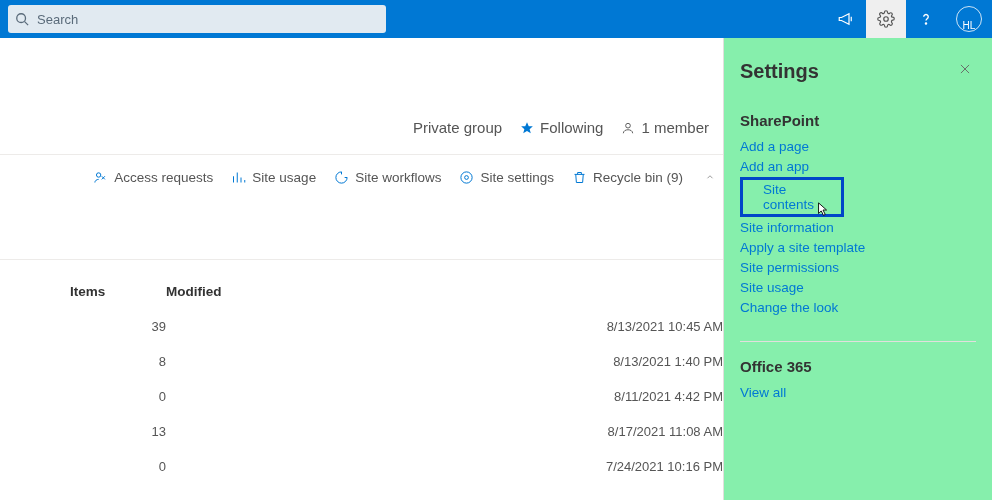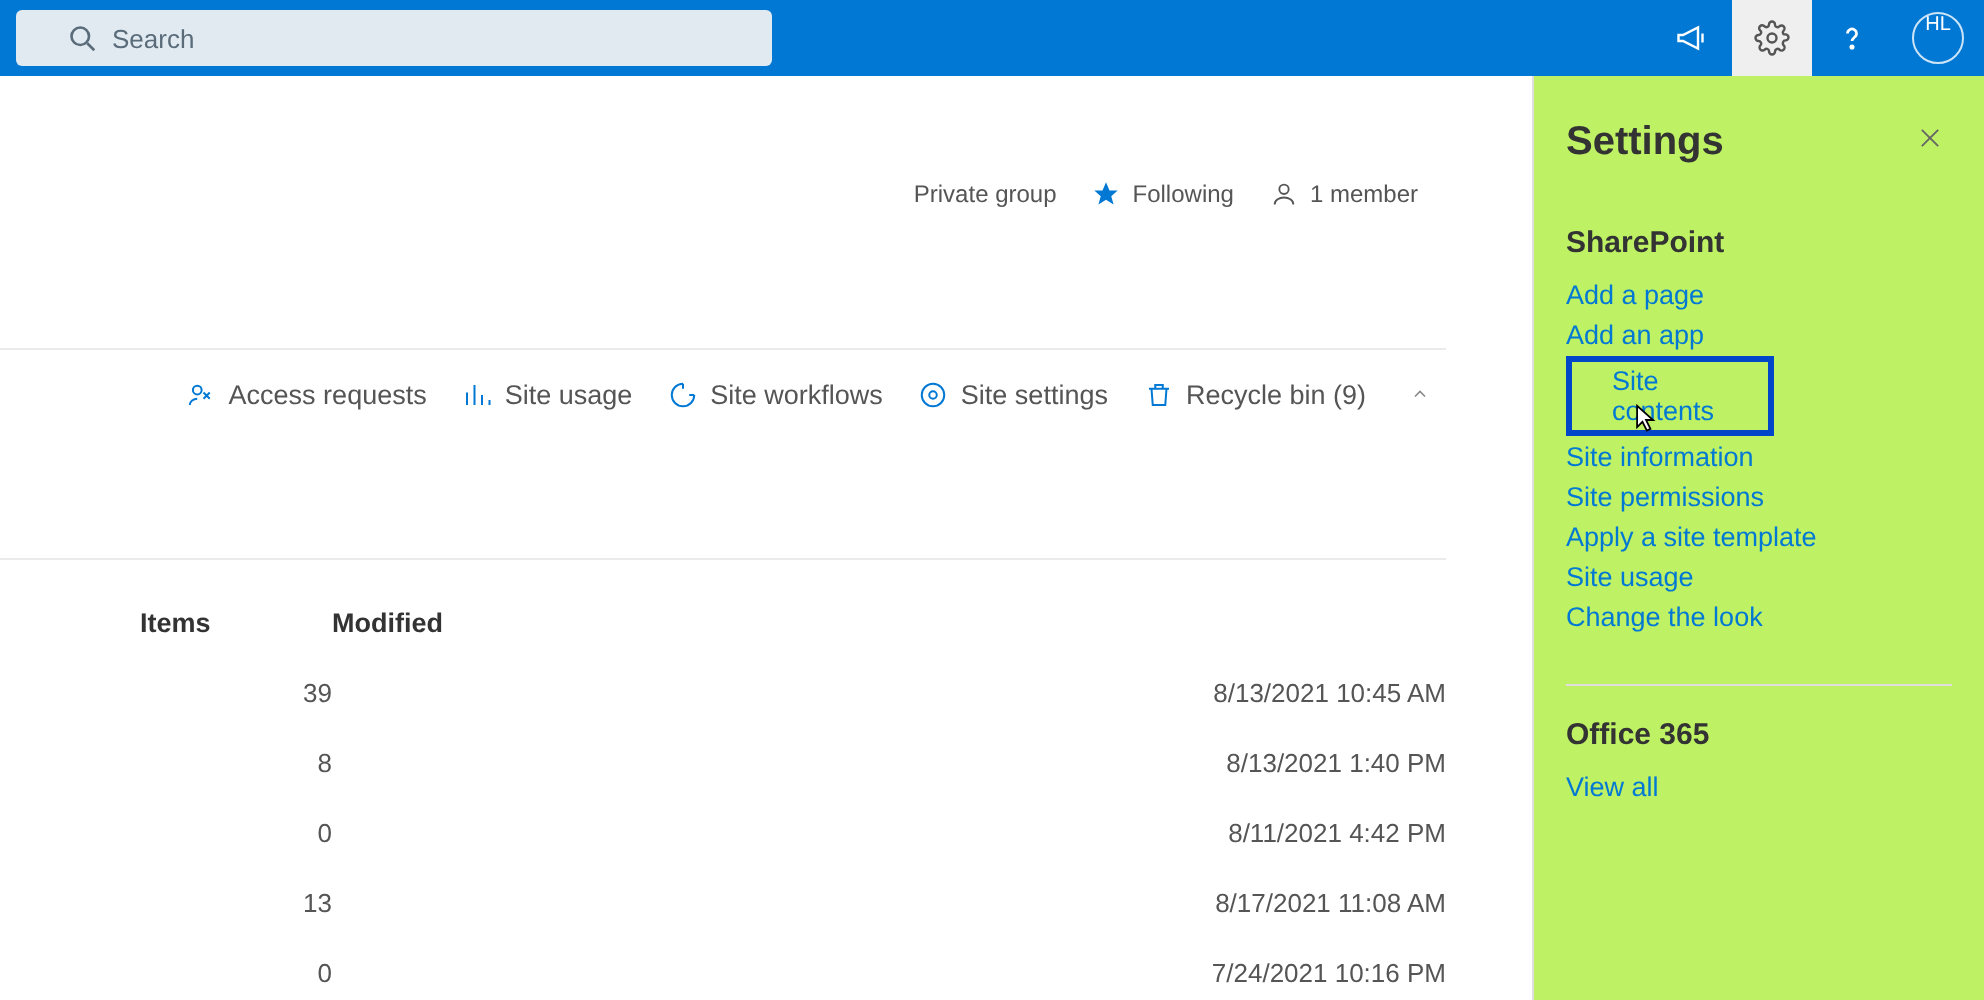--- a/index.html
+++ b/index.html
@@ -25,21 +25,21 @@
       padding: 0 0 0 0;
     }
     .search-box {
       margin: 4px 0 4px 8px;
       height: 28px;
       width: 378px;
       background: #e1eaf1;
       border-radius: 3px;
       display: flex;
       align-items: center;
-      padding: 0 26px;
+      padding: 0 7px;
       color: #5a6b7a;
     }
     .search-box svg { width: 14px; height: 14px; margin-right: 8px; flex-shrink: 0; }
     .search-input {
       border: none;
       background: transparent;
       outline: none;
       font-size: 13px;
       color: #5a6b7a;
       width: 100%;
@@ -56,46 +56,47 @@
       cursor: pointer;
     }
     .suite-btn.gear { background: #efefef; color: #555; }
     .suite-btn svg { width: 18px; height: 18px; }
     .avatar-circle {
       width: 26px;
       height: 26px;
       border-radius: 50%;
       border: 1px solid rgba(255,255,255,0.8);
       display: flex;
-      align-items: flex-start;
+      align-items: flex-end;
       justify-content: center;
       font-size: 10px;
       color: #fff;
       margin: 0 10px;
       cursor: pointer;
     }
 
     
     .content {
       position: absolute;
       top: 38px;
       left: 0;
       right: 269px;
       bottom: 0;
       overflow: hidden;
     }
 
     
     .info-bar {
-      height: 137px;
-      display: flex;
+      height: 117px;
+      display: flex;
+      align-items: flex-end;
       justify-content: flex-end;
       padding: 0 14px 18px 0;
       gap: 18px;
-      font-size: 12px;
+      font-size: 15px;
       color: #555;
       border-bottom: 1px solid #edebe9;
     }
     .info-item { display: flex; align-items: center; gap: 6px; }
     .info-item svg { width: 14px; height: 14px; }
     .star { color: #0078d4; fill: #0078d4; }
 
     
     .command-bar {
       height: 44px;
@@ -141,23 +142,23 @@
       font-size: 13px;
       color: #555;
       text-align: right;
     }
 
     
     .settings-panel {
       position: absolute;
       top: 38px;
       right: 0;
-      width: 226px;
+      width: 269px;
       bottom: 0;
-      background: #bef264;
+      background: #86efac;
       border-left: 1px solid #e1dfdd;
       padding: 20px 16px 0 16px;
       overflow: hidden;
     }
     .panel-header {
       display: flex;
       align-items: center;
       justify-content: space-between;
       margin-bottom: 28px;
     }
@@ -344,22 +345,22 @@
           <line x1="19" y1="5" x2="5" y2="19"></line>
       </svg>
     </div>
   </div>
 
   <div class="panel-section-title">SharePoint</div>
   <a class="panel-link">Add a page</a>
   <a class="panel-link">Add an app</a>
   <a class="panel-link highlighted">Site contents</a>
   <a class="panel-link">Site information</a>
+  <a class="panel-link">Apply a site template</a>
   <a class="panel-link">Site permissions</a>
-  <a class="panel-link">Apply a site template</a>
   <a class="panel-link">Site usage</a>
   <a class="panel-link">Change the look</a>
 
   <div class="panel-divider"></div>
 
   <div class="panel-section-title">Office 365</div>
   <a class="panel-link">View all</a>
 </div>
 
 <svg class="cursor-ptr" viewBox="0 0 12 18">

